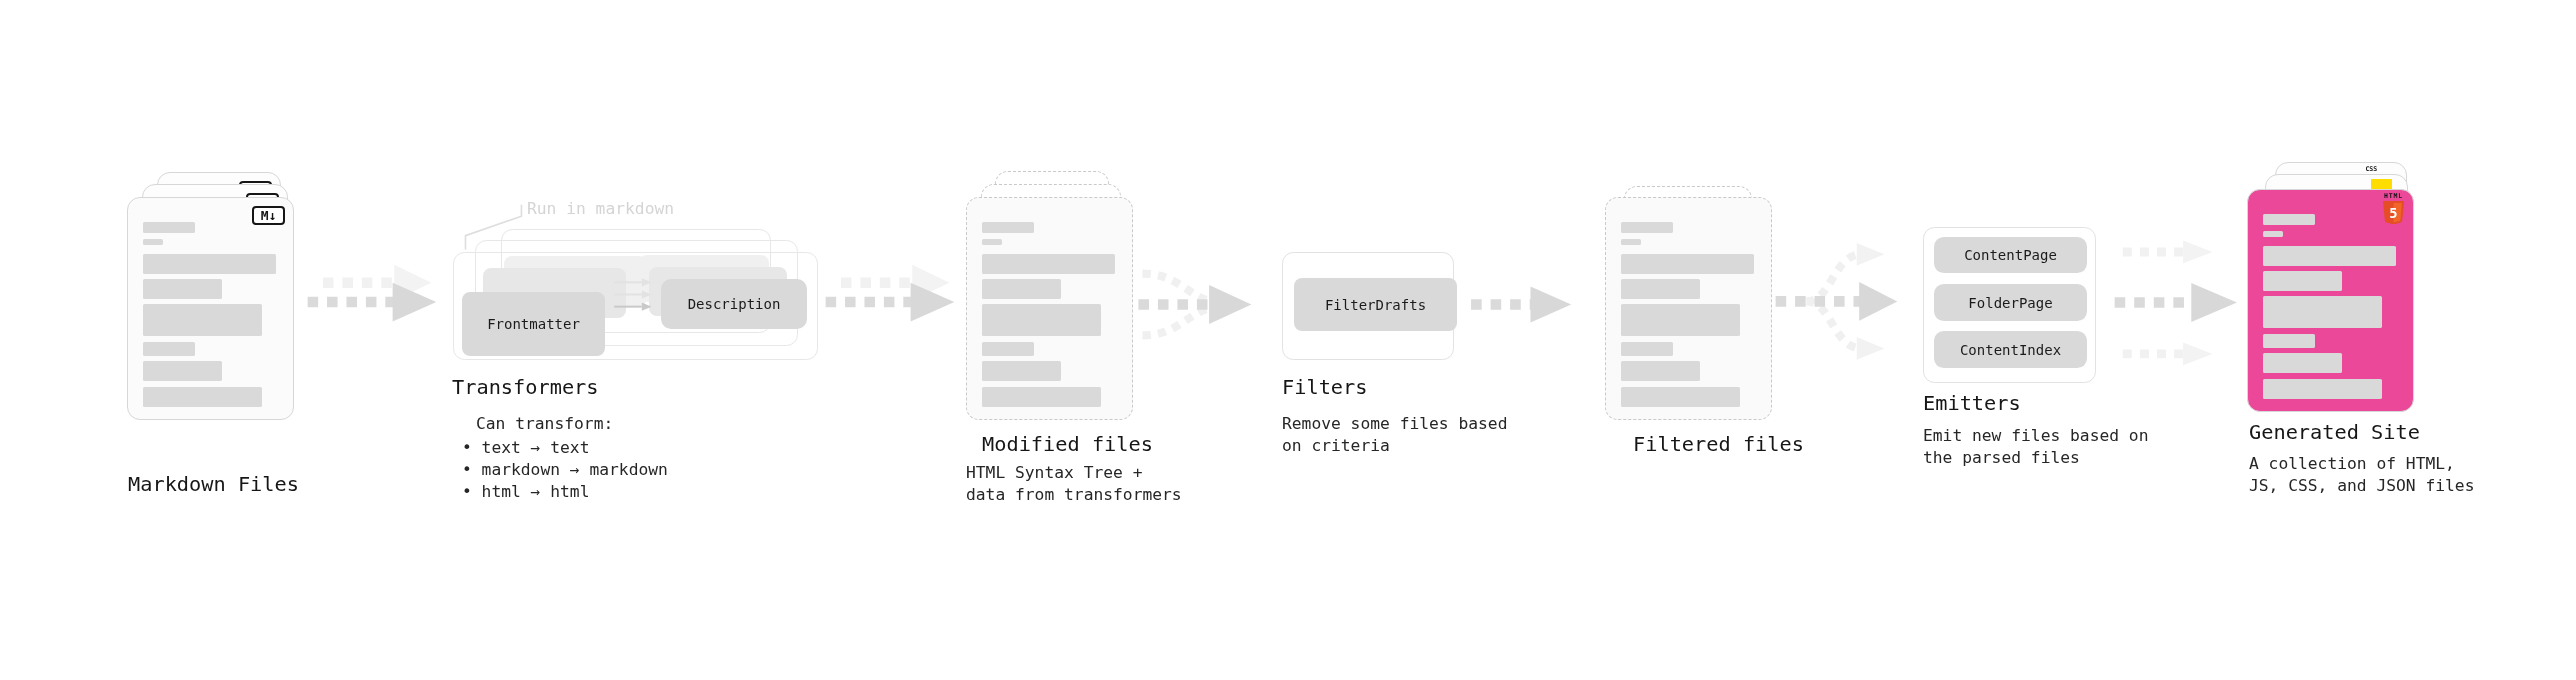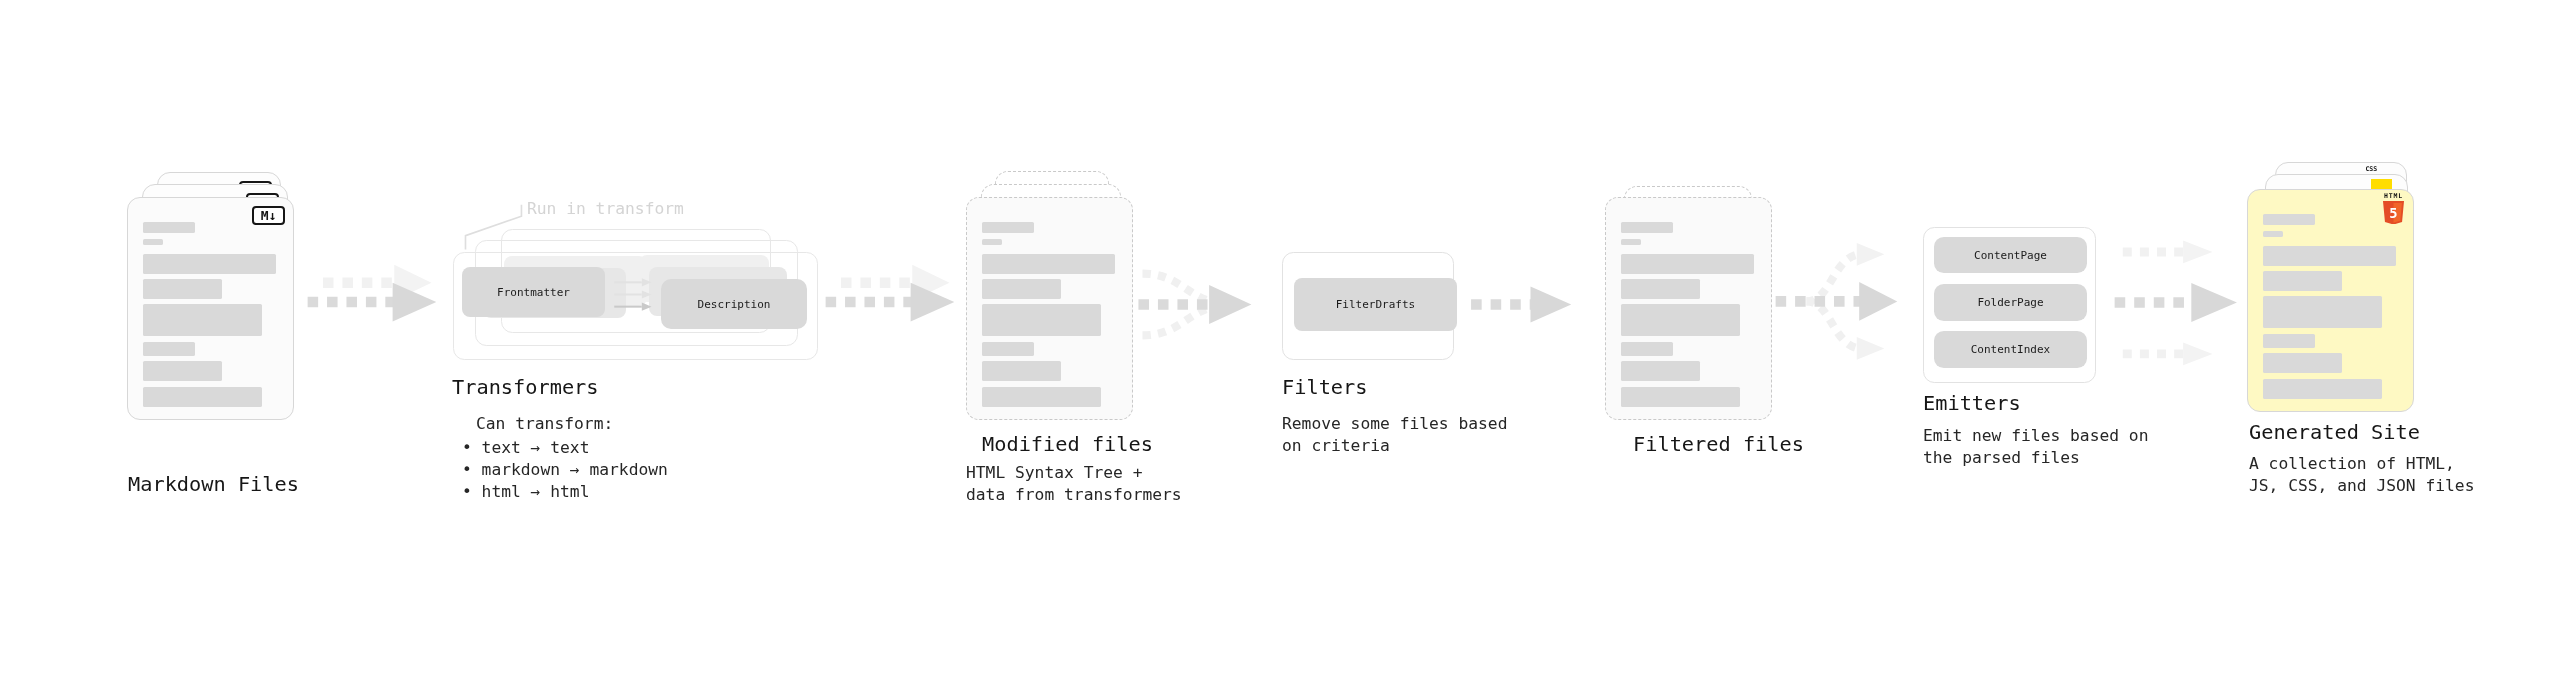--- a/index.html
+++ b/index.html
@@ -28,21 +28,21 @@
   .m-badge{position:absolute;top:8.1px;right:8.1px;width:32.5px;height:18.7px;
            background:#fff;border:2.4px solid #161616;border-radius:4.1px;
            display:flex;align-items:center;justify-content:center;
            font-size:13px;font-weight:bold;color:#161616;box-sizing:border-box;}
 
   .node-title{position:absolute;font-size:20.3px;color:#161616;white-space:pre;}
   .node-caption{position:absolute;font-size:16.3px;line-height:22px;color:#262626;white-space:pre;}
 
   .chip{position:absolute;background:#d9d9d9;border-radius:8.1px;
         display:flex;align-items:center;justify-content:center;
-        font-size:11px;color:#1b1b1b;box-sizing:border-box;white-space:pre;}
+        font-size:14px;color:#1b1b1b;box-sizing:border-box;white-space:pre;}
   .chip.ghost1{background:#e7e7e7;color:transparent;}
   .chip.ghost2{background:#f0f0f0;color:transparent;}
 
   .frame{position:absolute;border:1.6px solid #e7e7e7;border-radius:11.4px;
          background:transparent;box-sizing:border-box;}
   .panel{position:absolute;border:1.6px solid #e2e2e2;border-radius:11.4px;
          background:#ffffff;box-sizing:border-box;}
 
   
   #run-parallel-label{left:527px;top:199px;font-size:16.3px;color:#d4d4d4;white-space:pre;}
@@ -86,28 +86,28 @@
     <polygon points="110,6 156,28 110,50" fill="#f3f3f3"></polygon>
     <line x1="3" y1="52" x2="112" y2="52" stroke="#dadada" stroke-width="13" stroke-dasharray="13 11"></line>
     <polygon points="108,28 162,52 108,76" fill="#d8d8d8"></polygon>
   </svg>
 
   <div>
     <div class="frame" style="left:501px;top:229px;width:270px;height:104px;"></div>
     <div class="frame" style="left:475px;top:240px;width:323px;height:106px;"></div>
     <div class="frame" style="left:453px;top:252px;width:365px;height:108px;"></div>
 
-    <div id="run-parallel-label" class="abs">Run in transform</div>
+    <div id="run-parallel-label" class="abs">Run in markdown</div>
     <svg class="abs" style="left:459px;top:199px;" width="73" height="57" viewBox="0 0 90 70">
       <polyline points="77,7 77,21 8,45 8,62" fill="none" stroke="#dedede" stroke-width="2"></polyline>
     </svg>
 
     <div class="chip ghost2" style="left:504px;top:256px;width:143px;height:50px;"></div>
     <div class="chip ghost1" style="left:483px;top:268px;width:143px;height:50px;"></div>
-    <div class="chip" style="left:462px;top:267px;width:143px;height:50px;">Frontmatter</div>
+    <div class="chip" style="left:462px;top:292px;width:143px;height:64px;">Frontmatter</div>
 
     <div class="chip ghost2" style="left:639px;top:255px;width:130px;height:47px;"></div>
     <div class="chip ghost1" style="left:649px;top:267px;width:138px;height:49px;"></div>
     <div class="chip" style="left:661px;top:279px;width:146px;height:50px;border-radius:10px;">Description</div>
 
     <svg class="abs" style="left:611px;top:274px;" width="47" height="41" viewBox="0 0 58 50">
       <line x1="4" y1="10" x2="38" y2="10" stroke="#e2e2e2" stroke-width="2.5"></line>
         <polygon points="38,5 50,10 38,15" fill="#e2e2e2"></polygon>
       <line x1="4" y1="25" x2="38" y2="25" stroke="#e2e2e2" stroke-width="2.5"></line>
         <polygon points="38,20 50,25 38,30" fill="#e2e2e2"></polygon>
@@ -213,21 +213,21 @@
   <div>
     <div class="file-card back" style="left:2275px;top:162px;width:132px;">
       <div class="css-mark">
         <span class="css-txt">CSS</span>
         <span class="css-bar"></span>
       </div>
     </div>
     <div class="file-card back" style="left:2265px;top:174px;width:143px;">
       <div class="js-mark"></div>
     </div>
-    <div class="file-card" style="left:2247px;top:189px;background:#fef9c3;">
+    <div class="file-card" style="left:2247px;top:189px;background:#ec4899;">
       <div class="html5-logo">
         <span class="h5-txt">HTML</span>
         <svg width="21" height="23.6" viewBox="0 0 26 29">
           <path d="M0,0 L26,0 L23.6,26 L13,29 L2.4,26 Z" fill="#e44d26"></path>
           <path d="M13,2.4 L23.4,2.4 L21.5,24.4 L13,26.7 Z" fill="#f16529"></path>
           <text x="13" y="21" fill="#ffffff" font-size="17" font-weight="bold" text-anchor="middle" font-family="DejaVu Sans Mono, monospace">5</text>
         </svg>
       </div>
       <div class="bar b1"></div>
       <div class="bar b2"></div>

